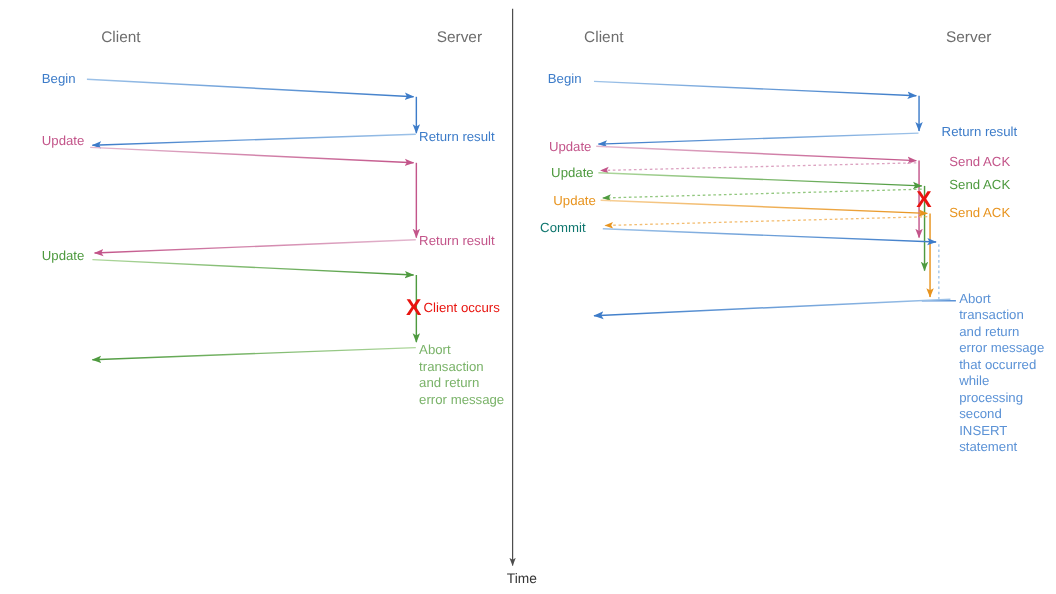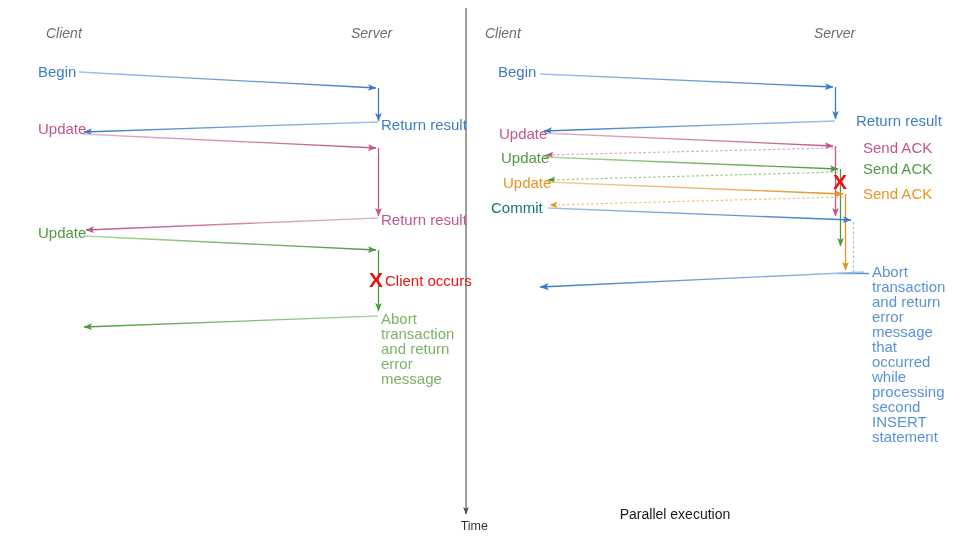--- a/index.html
+++ b/index.html
@@ -18,29 +18,29 @@
   svg.diagram-layer {
     position: absolute;
     left: 0;
     top: 0;
     width: 960px;
     height: 540px;
   }
   .lbl {
     position: absolute;
     font-family: "Liberation Sans", sans-serif;
-    font-size: 15px;
+    font-size: 12px;
     line-height: 15px;
     white-space: pre;
   }
   .lbl.multi { white-space: normal; }
   .hdr {
-    font-style: italic;
     font-size: 14px;
     color: #6d6d6d;
+    margin-left: 46px;
   }
   .caption {
     font-size: 14px;
     color: #1a1a1a;
     text-align: center;
   }
   .time-label {
     font-size: 12.5px;
     color: #333333;
   }
@@ -208,17 +208,16 @@
 transaction
 and return
 error message
 that occurred
 while
 processing
 second
 INSERT
 statement</div>
 
-  <div class="lbl caption" style="left:590px; top:507px; width:170px;">Parallel execution</div>
 
   <div class="lbl time-label" style="left:448px; top:519px; width:40px; text-align:right;">Time</div>
 
 </div>
 
 </body></html>

